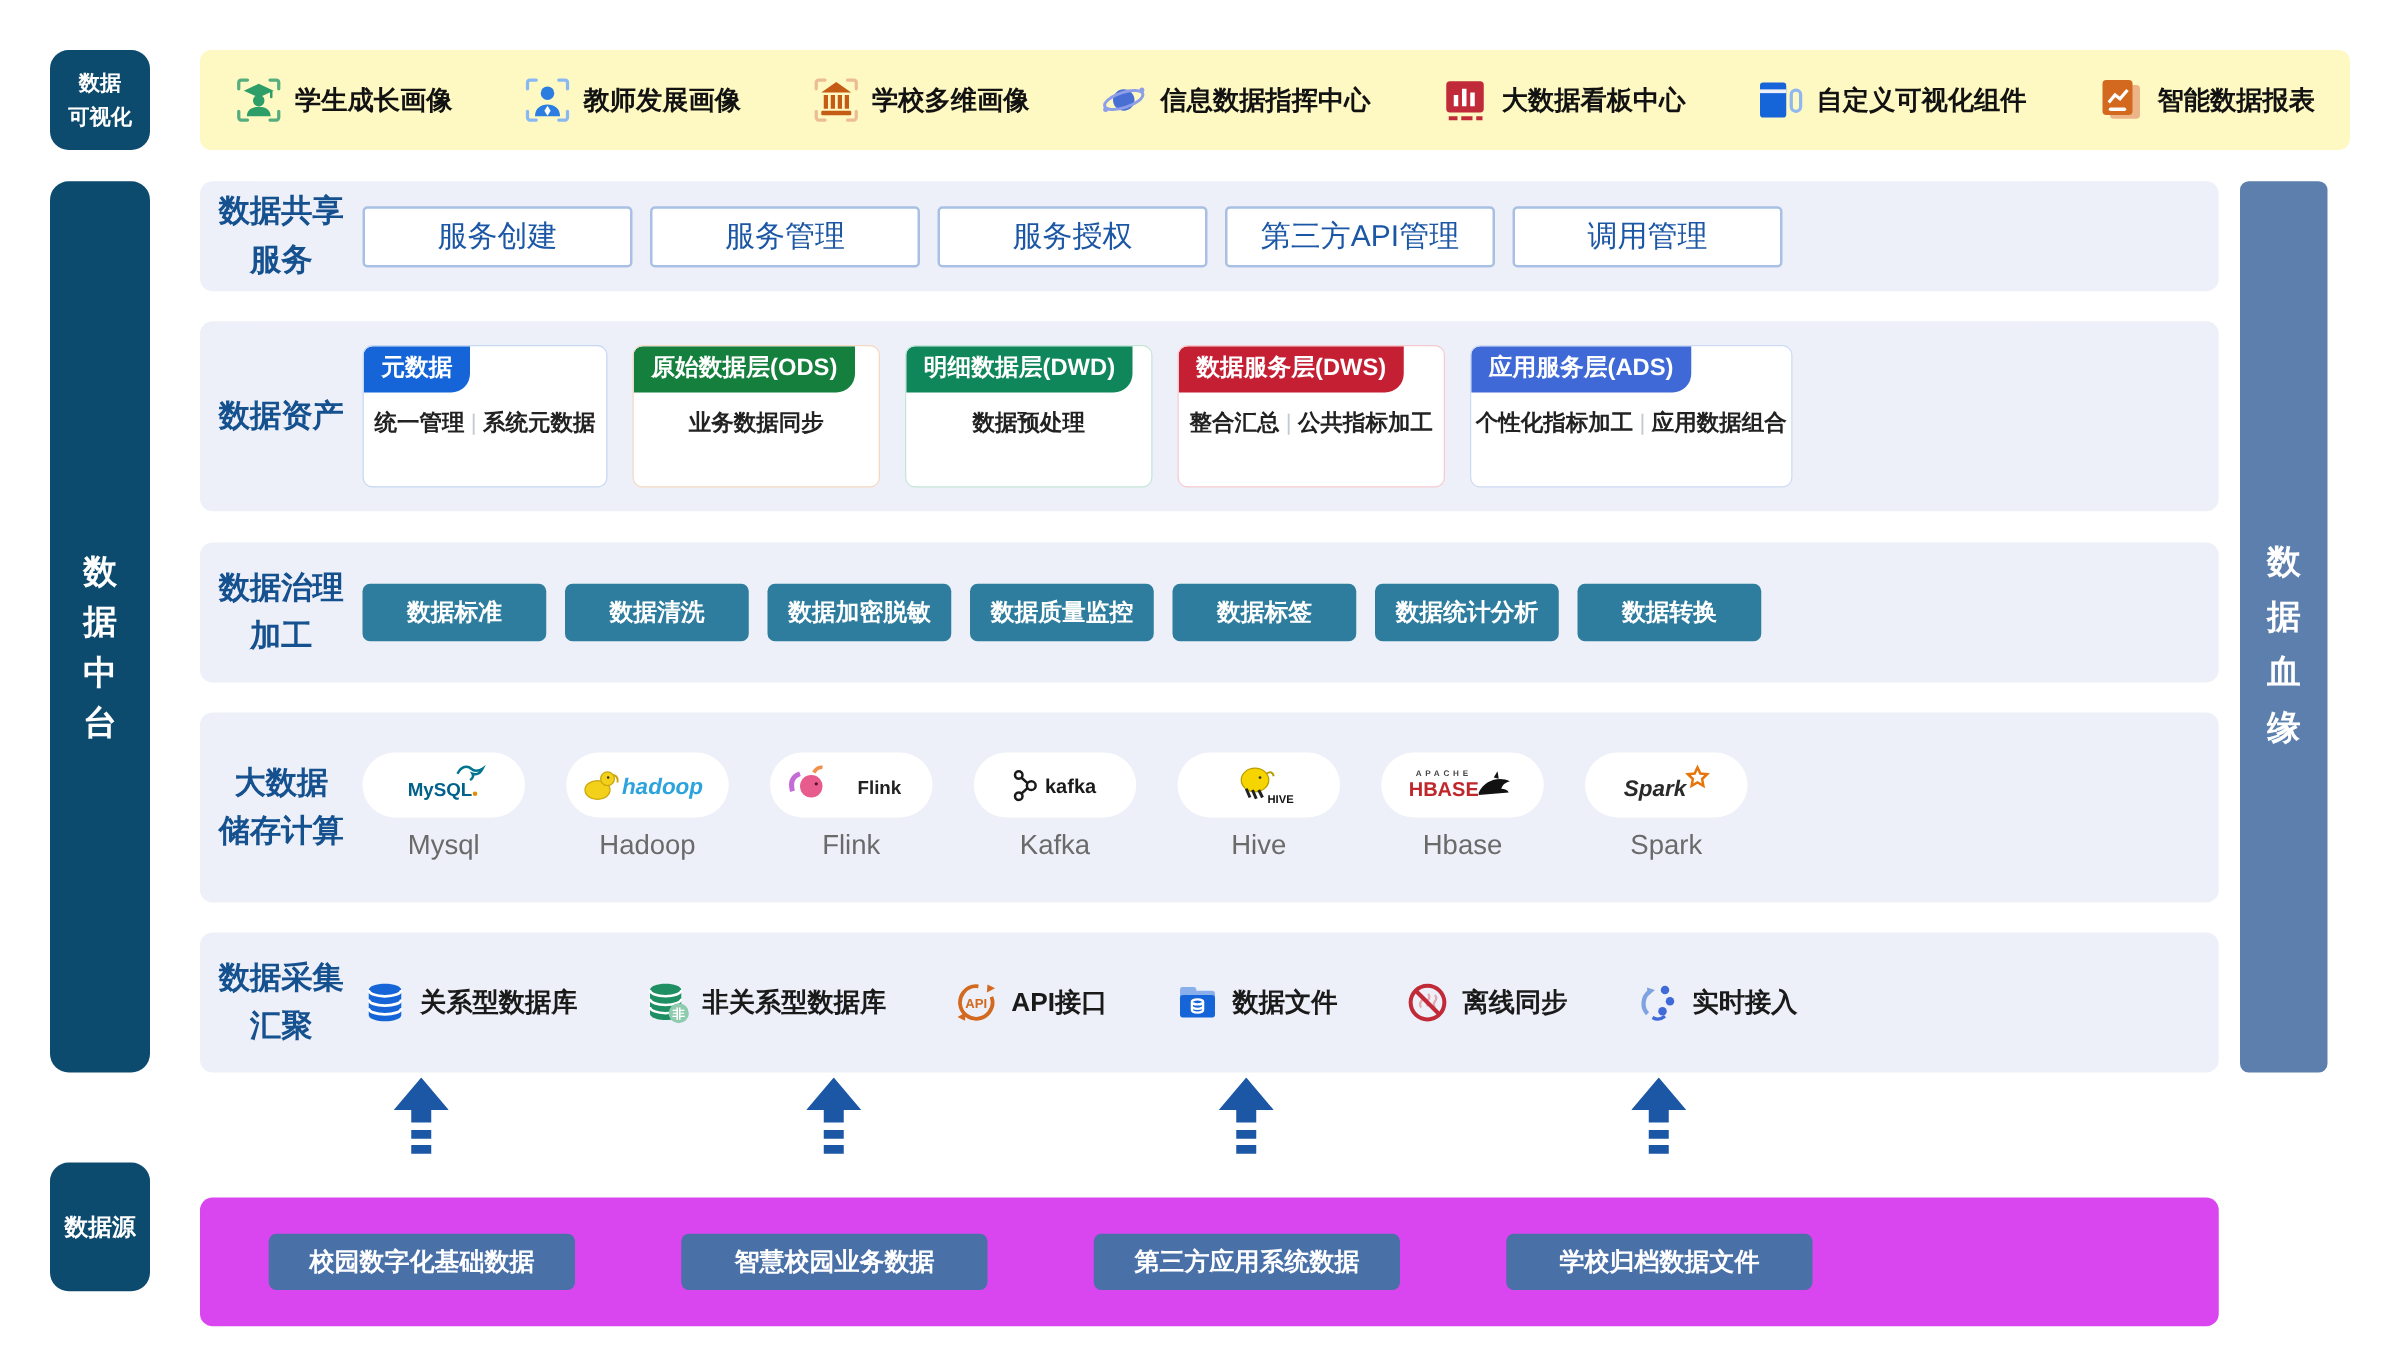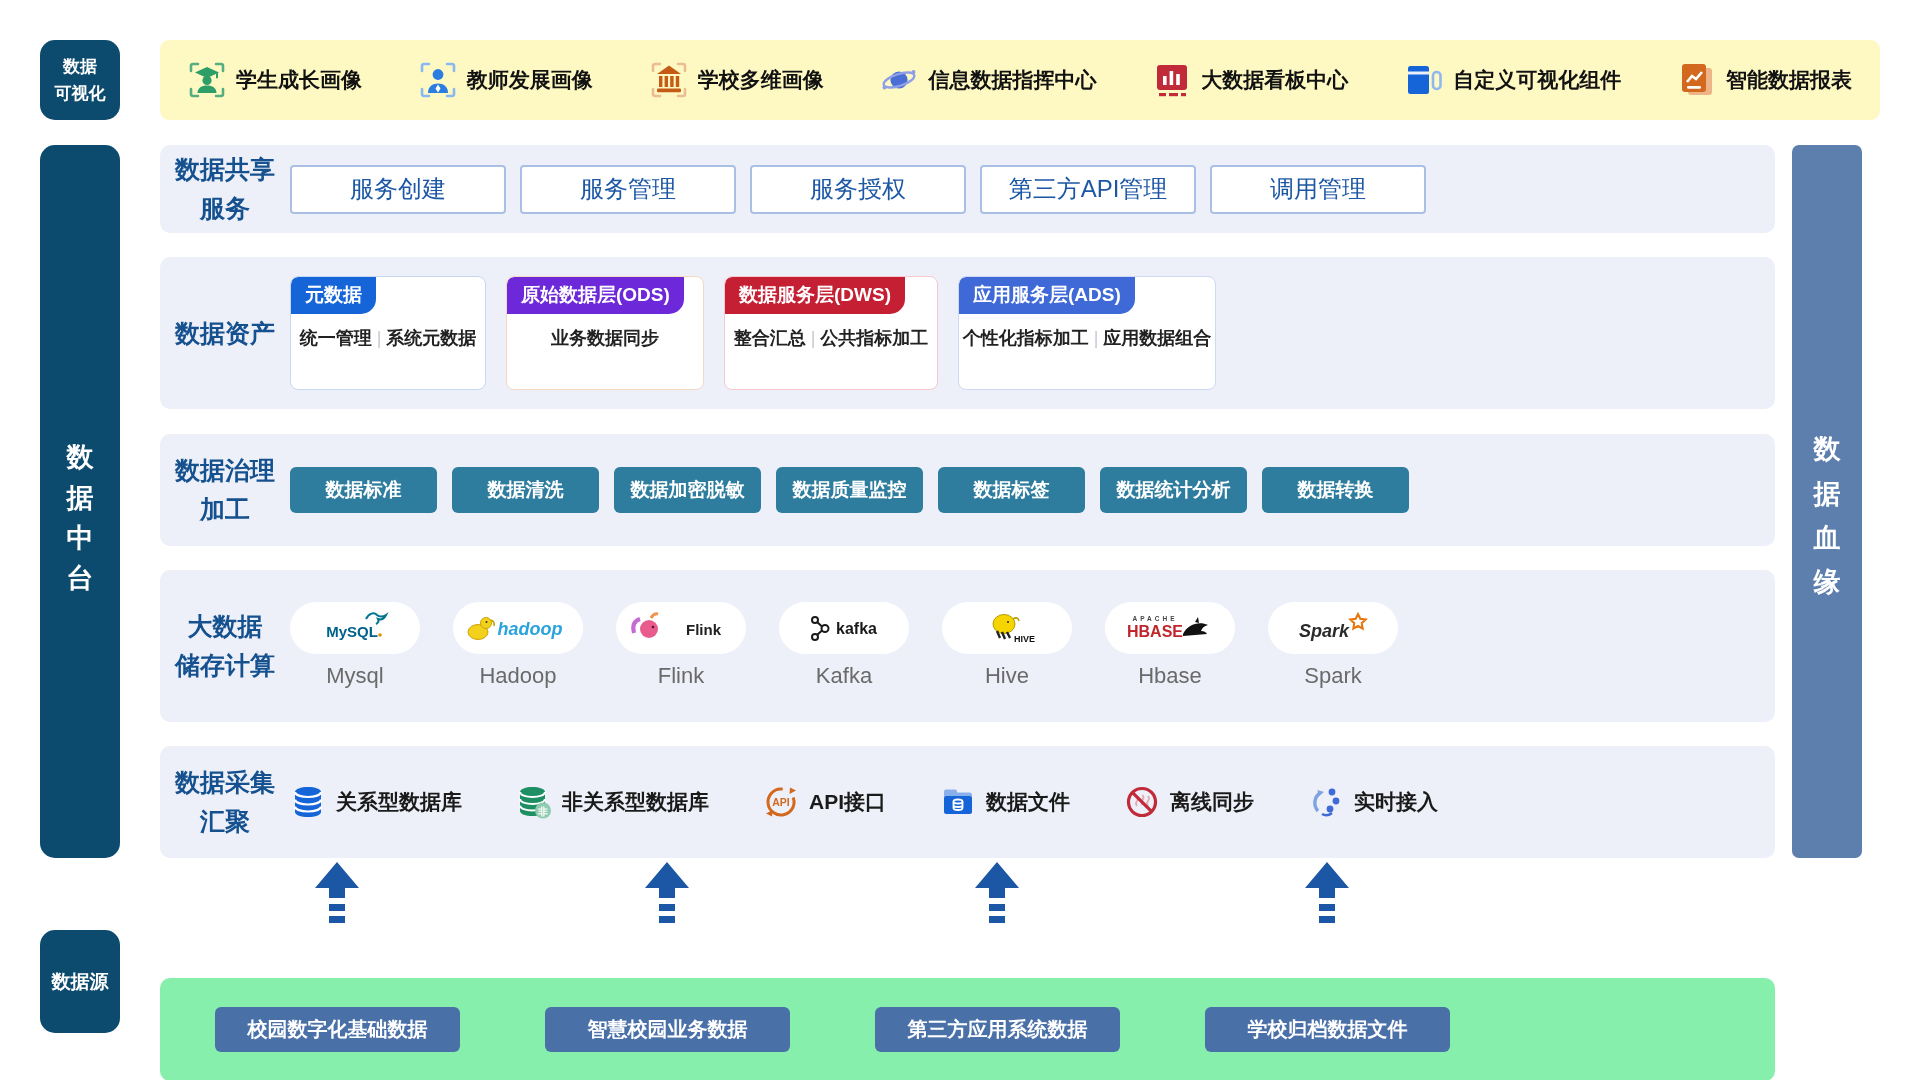--- a/index.html
+++ b/index.html
@@ -36,21 +36,21 @@
              color:#1c57a5;font-size:24px;display:flex;align-items:center;justify-content:center;cursor:default;}
 
   #row-assets{height:152px;}
   .asset-cards{display:flex;gap:20px;align-items:center;}
   .asset-card{background:#fff;border-radius:8px;height:114px;box-sizing:border-box;border:1px solid #dde3ef;overflow:hidden;}
   .asset-tag{display:inline-block;color:#fff;font-size:19px;font-weight:700;padding:7px 14px;
              border-radius:7px 0 15px 0;line-height:1.2;white-space:nowrap;}
   .asset-body{text-align:center;font-size:18px;color:#222;margin-top:12px;font-weight:600;white-space:nowrap;}
   .asset-div{color:#c5c9d2;margin:0 5px;font-weight:400;}
   .tag-meta{background:#1565d8;} .card-meta{border-color:#c6d7f2;}
-  .tag-ods{background:#6d28d9;}  .card-ods{border-color:#f4d8c2;}
+  .tag-ods{background:#15803d;}  .card-ods{border-color:#f4d8c2;}
   .tag-dwd{background:#10875a;}  .card-dwd{border-color:#c4e6d6;}
   .tag-dws{background:#c41f33;}  .card-dws{border-color:#f6c9cf;}
   .tag-ads{background:#3e69d6;}  .card-ads{border-color:#cdd9f5;}
 
   #row-governance{height:112px;}
   .gov-btns{display:flex;gap:15px;}
   .gov-btn{min-width:147px;height:46px;padding:0 12px;box-sizing:border-box;background:#2e7d9e;
            border-radius:6px;color:#fff;font-size:19px;font-weight:600;display:flex;align-items:center;
            justify-content:center;cursor:default;}
 
@@ -61,21 +61,21 @@
              align-items:center;justify-content:center;overflow:hidden;}
   .stor-name{font-size:22px;color:#6a6a6a;}
 
   #row-collection{height:112px;}
   .col-items{display:flex;align-items:center;gap:54px;}
   .col-item{display:flex;align-items:center;gap:10px;font-size:21px;color:#1a1a1a;font-weight:600;}
 
   
   #arrows{position:absolute;left:160px;top:858px;width:1615px;height:70px;}
   .up-arrow{position:absolute;bottom:2px;}
-  #src-row{position:absolute;left:160px;top:978px;width:1615px;height:103px;background:#86efac;
+  #src-row{position:absolute;left:160px;top:958px;width:1615px;height:103px;background:#d946ef;
            border-radius:10px;display:flex;align-items:center;gap:85px;padding-left:55px;box-sizing:border-box;}
   .src-btn{width:245px;height:45px;background:#4a70a8;border-radius:6px;color:#fff;font-size:20px;
            font-weight:600;display:flex;align-items:center;justify-content:center;cursor:default;}
 
   svg{display:block;}
 </style>
 </head>
 <body>
 
 <div class="canvas">
@@ -198,20 +198,26 @@
         <div class="asset-card card-meta" style="width:196px;">
           <span class="asset-tag tag-meta">元数据</span>
           <div class="asset-body">
             <span>统一管理</span><span class="asset-div">|</span><span>系统元数据</span>
           </div>
         </div>
         <div class="asset-card card-ods" style="width:198px;">
           <span class="asset-tag tag-ods">原始数据层(ODS)</span>
           <div class="asset-body">
             <span>业务数据同步</span>
+          </div>
+        </div>
+        <div class="asset-card card-dwd" style="width:198px;">
+          <span class="asset-tag tag-dwd">明细数据层(DWD)</span>
+          <div class="asset-body">
+            <span>数据预处理</span>
           </div>
         </div>
         <div class="asset-card card-dws" style="width:214px;">
           <span class="asset-tag tag-dws">数据服务层(DWS)</span>
           <div class="asset-body">
             <span>整合汇总</span><span class="asset-div">|</span><span>公共指标加工</span>
           </div>
         </div>
         <div class="asset-card card-ads" style="width:258px;">
           <span class="asset-tag tag-ads">应用服务层(ADS)</span>

